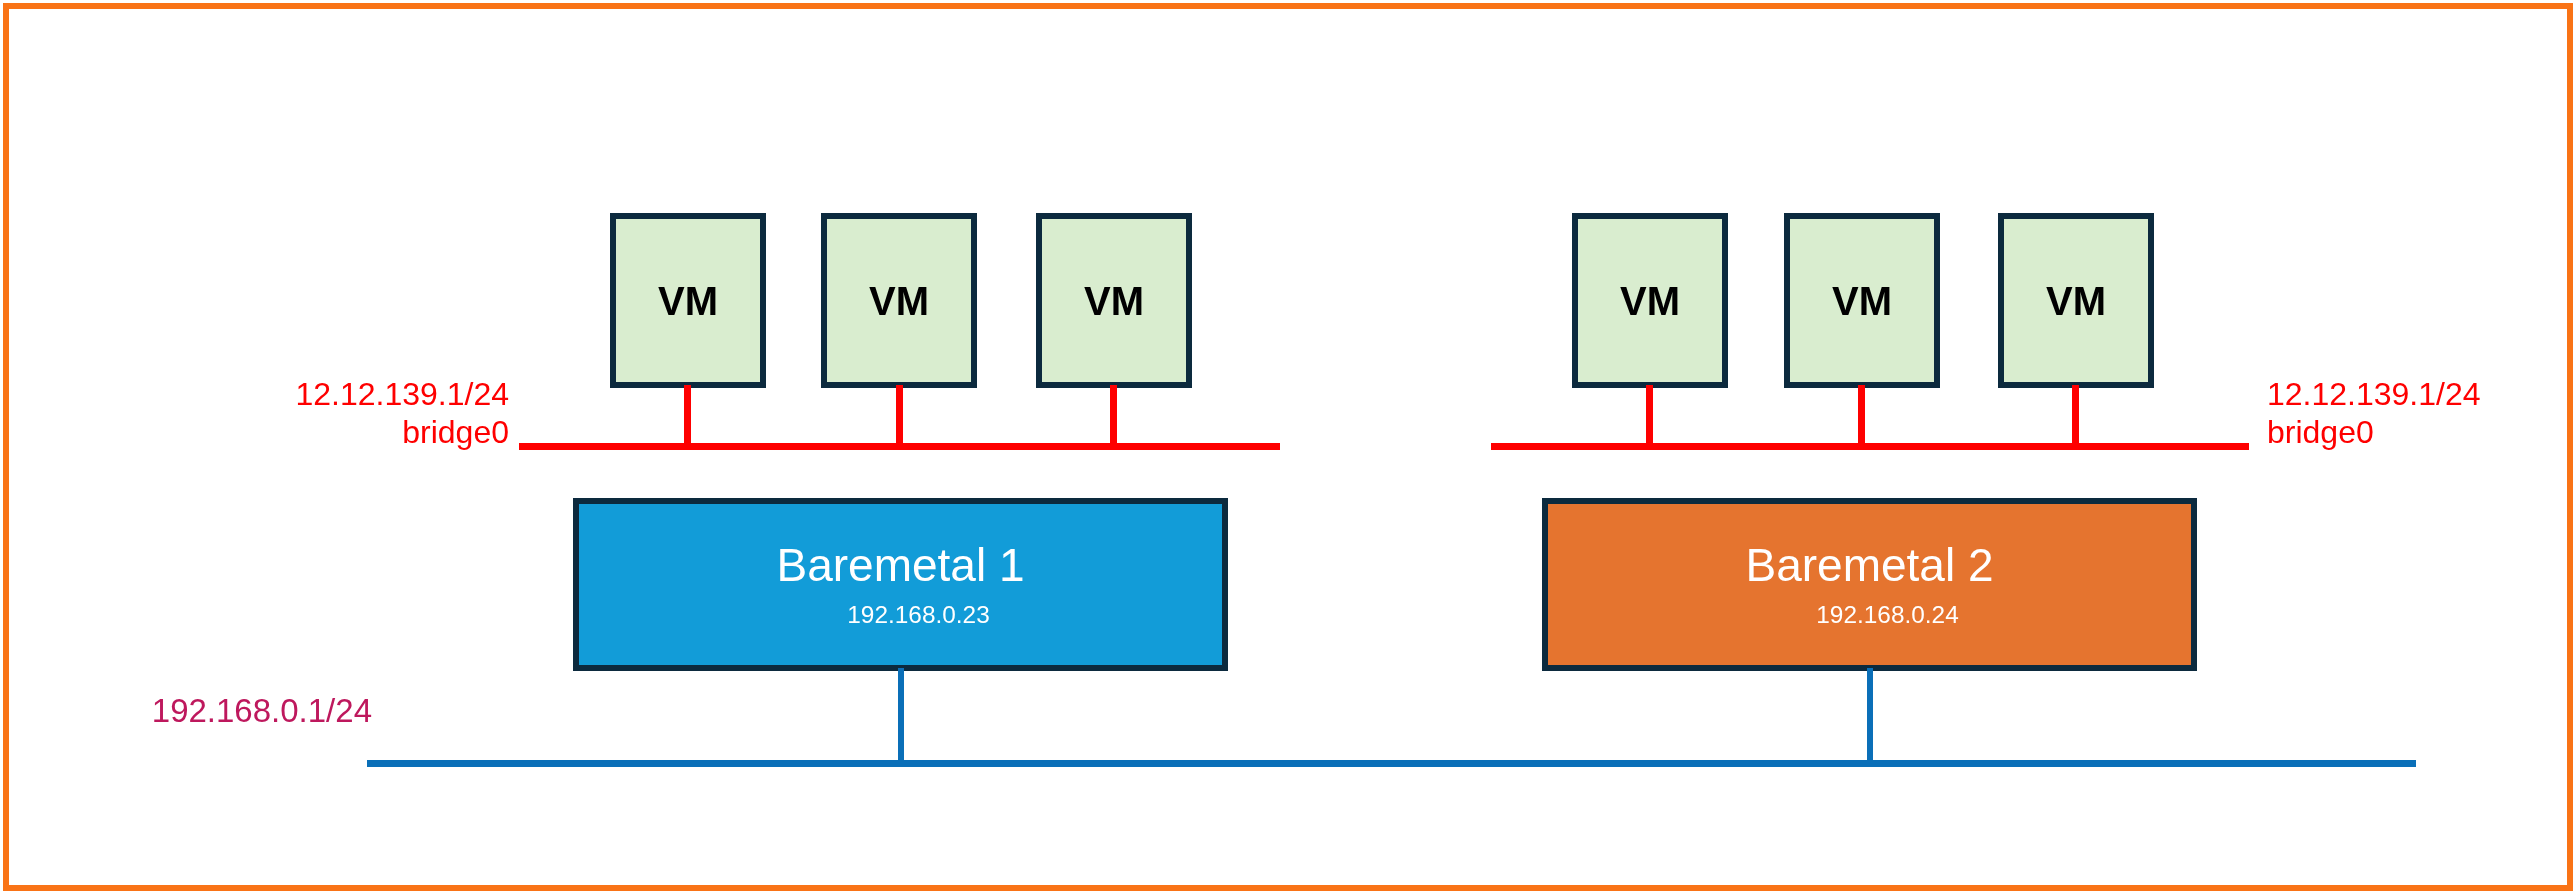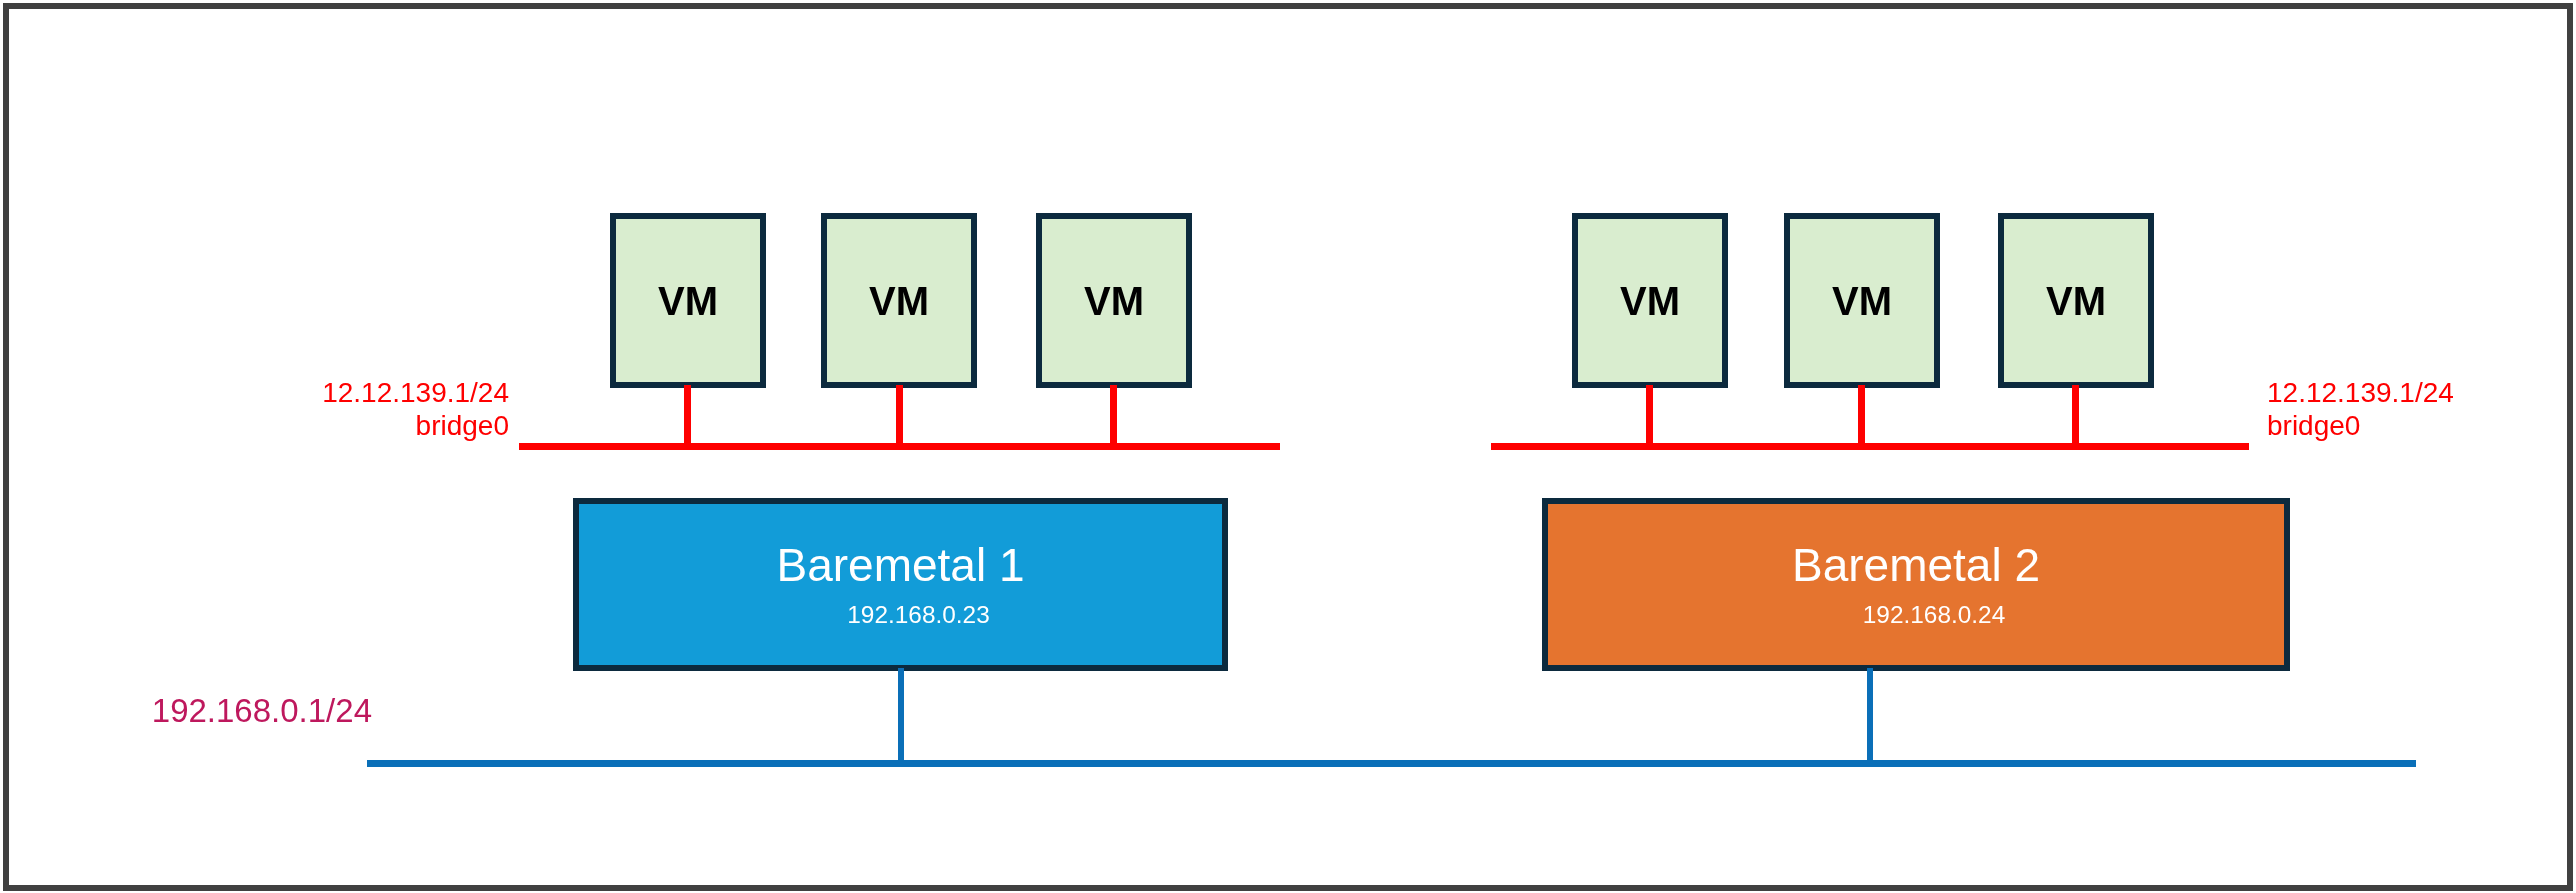--- a/index.html
+++ b/index.html
@@ -19,21 +19,21 @@
     overflow: hidden;
   }
   
   .frame {
     position: absolute;
     left: 3px;
     top: 3px;
     width: 2570px;
     height: 888px;
     box-sizing: border-box;
-    border: 6px solid #404040;
+    border: 6px solid #f97316;
     background: #ffffff;
   }
   
   .vm-box {
     position: absolute;
     width: 156px;
     height: 175px;
     box-sizing: border-box;
     border: 6.7px solid #0c2a3e;
     background: #d9edcf;
@@ -55,21 +55,21 @@
     background: #fe0000;
   }
   .red-drop {
     position: absolute;
     width: 7.4px;
     background: #fe0000;
   }
   .red-label {
     position: absolute;
     color: #fe0000;
-    font-size: 28px;
+    font-size: 32px;
     line-height: 1.18;
     white-space: nowrap;
   }
   .red-label.left  { text-align: right; }
   .red-label.right { text-align: left;  }
   
   .baremetal {
     position: absolute;
     box-sizing: border-box;
     border: 6.7px solid #0c2a3e;
@@ -159,21 +159,21 @@
     <div class="red-label right" style="left:2258px; top:367px; width:318px;">
       <div>12.12.139.1/24</div>
       <div>bridge0</div>
     </div>
 
     <div class="baremetal bm-blue" style="left:564px; top:489px; width:655px;">
       <div class="bm-title">Baremetal 1</div>
       <div class="bm-ip">192.168.0.23</div>
     </div>
 
-    <div class="baremetal bm-orange" style="left:1533px; top:489px; width:748px;">
+    <div class="baremetal bm-orange" style="left:1533px; top:489px; width:655px;">
       <div class="bm-title">Baremetal 2</div>
       <div class="bm-ip">192.168.0.24</div>
     </div>
 
     <div class="blue-drop" style="left:889px; top:659px; height:95px;"></div>
     <div class="blue-drop" style="left:1858px; top:659px; height:95px;"></div>
 
     <div class="blue-bus" style="left:358px; top:751px; width:2049px;"></div>
 
     <div class="blue-label" style="left:22px; top:683px; width:341px;">

